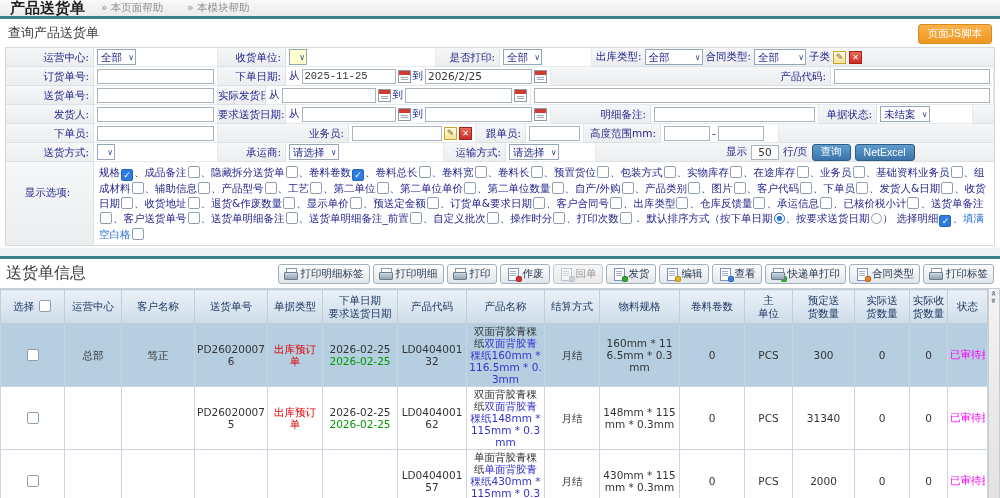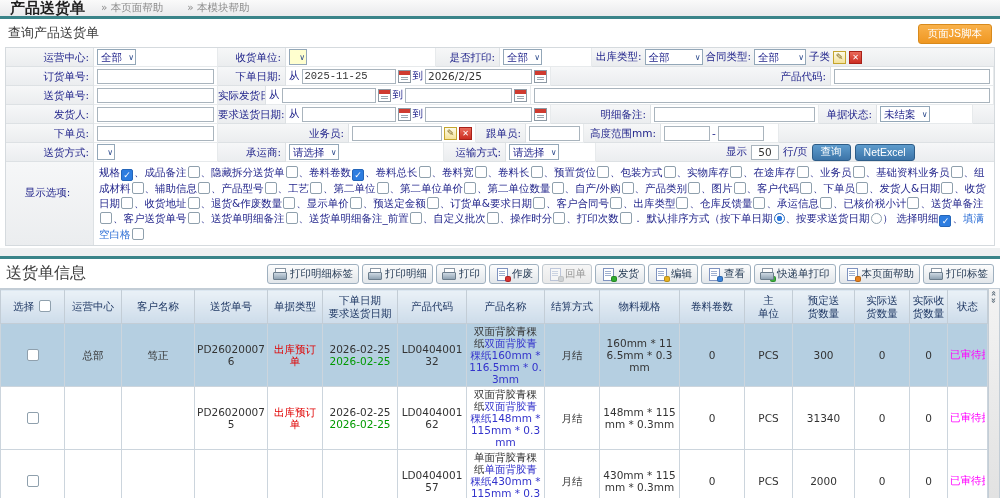--- a/index.html
+++ b/index.html
@@ -301,21 +301,21 @@
       <button class="tbtn">
         <span class="ic ic-printer">
           <span class="bdg" style="background: rgb(58, 176, 58);"></span>
         </span>
         <span>快递单打印</span>
       </button>
       <button class="tbtn">
         <span class="ic ic-doc">
           <span class="bdg" style="background: rgb(232, 130, 31);"></span>
         </span>
-        <span>本页面帮助</span>
+        <span>合同类型</span>
       </button>
       <button class="tbtn">
         <span class="ic ic-printer"></span>
         <span>打印标签</span>
       </button>
     </div>
 </div>
 
 <div class="tablewrap">
   <table>

